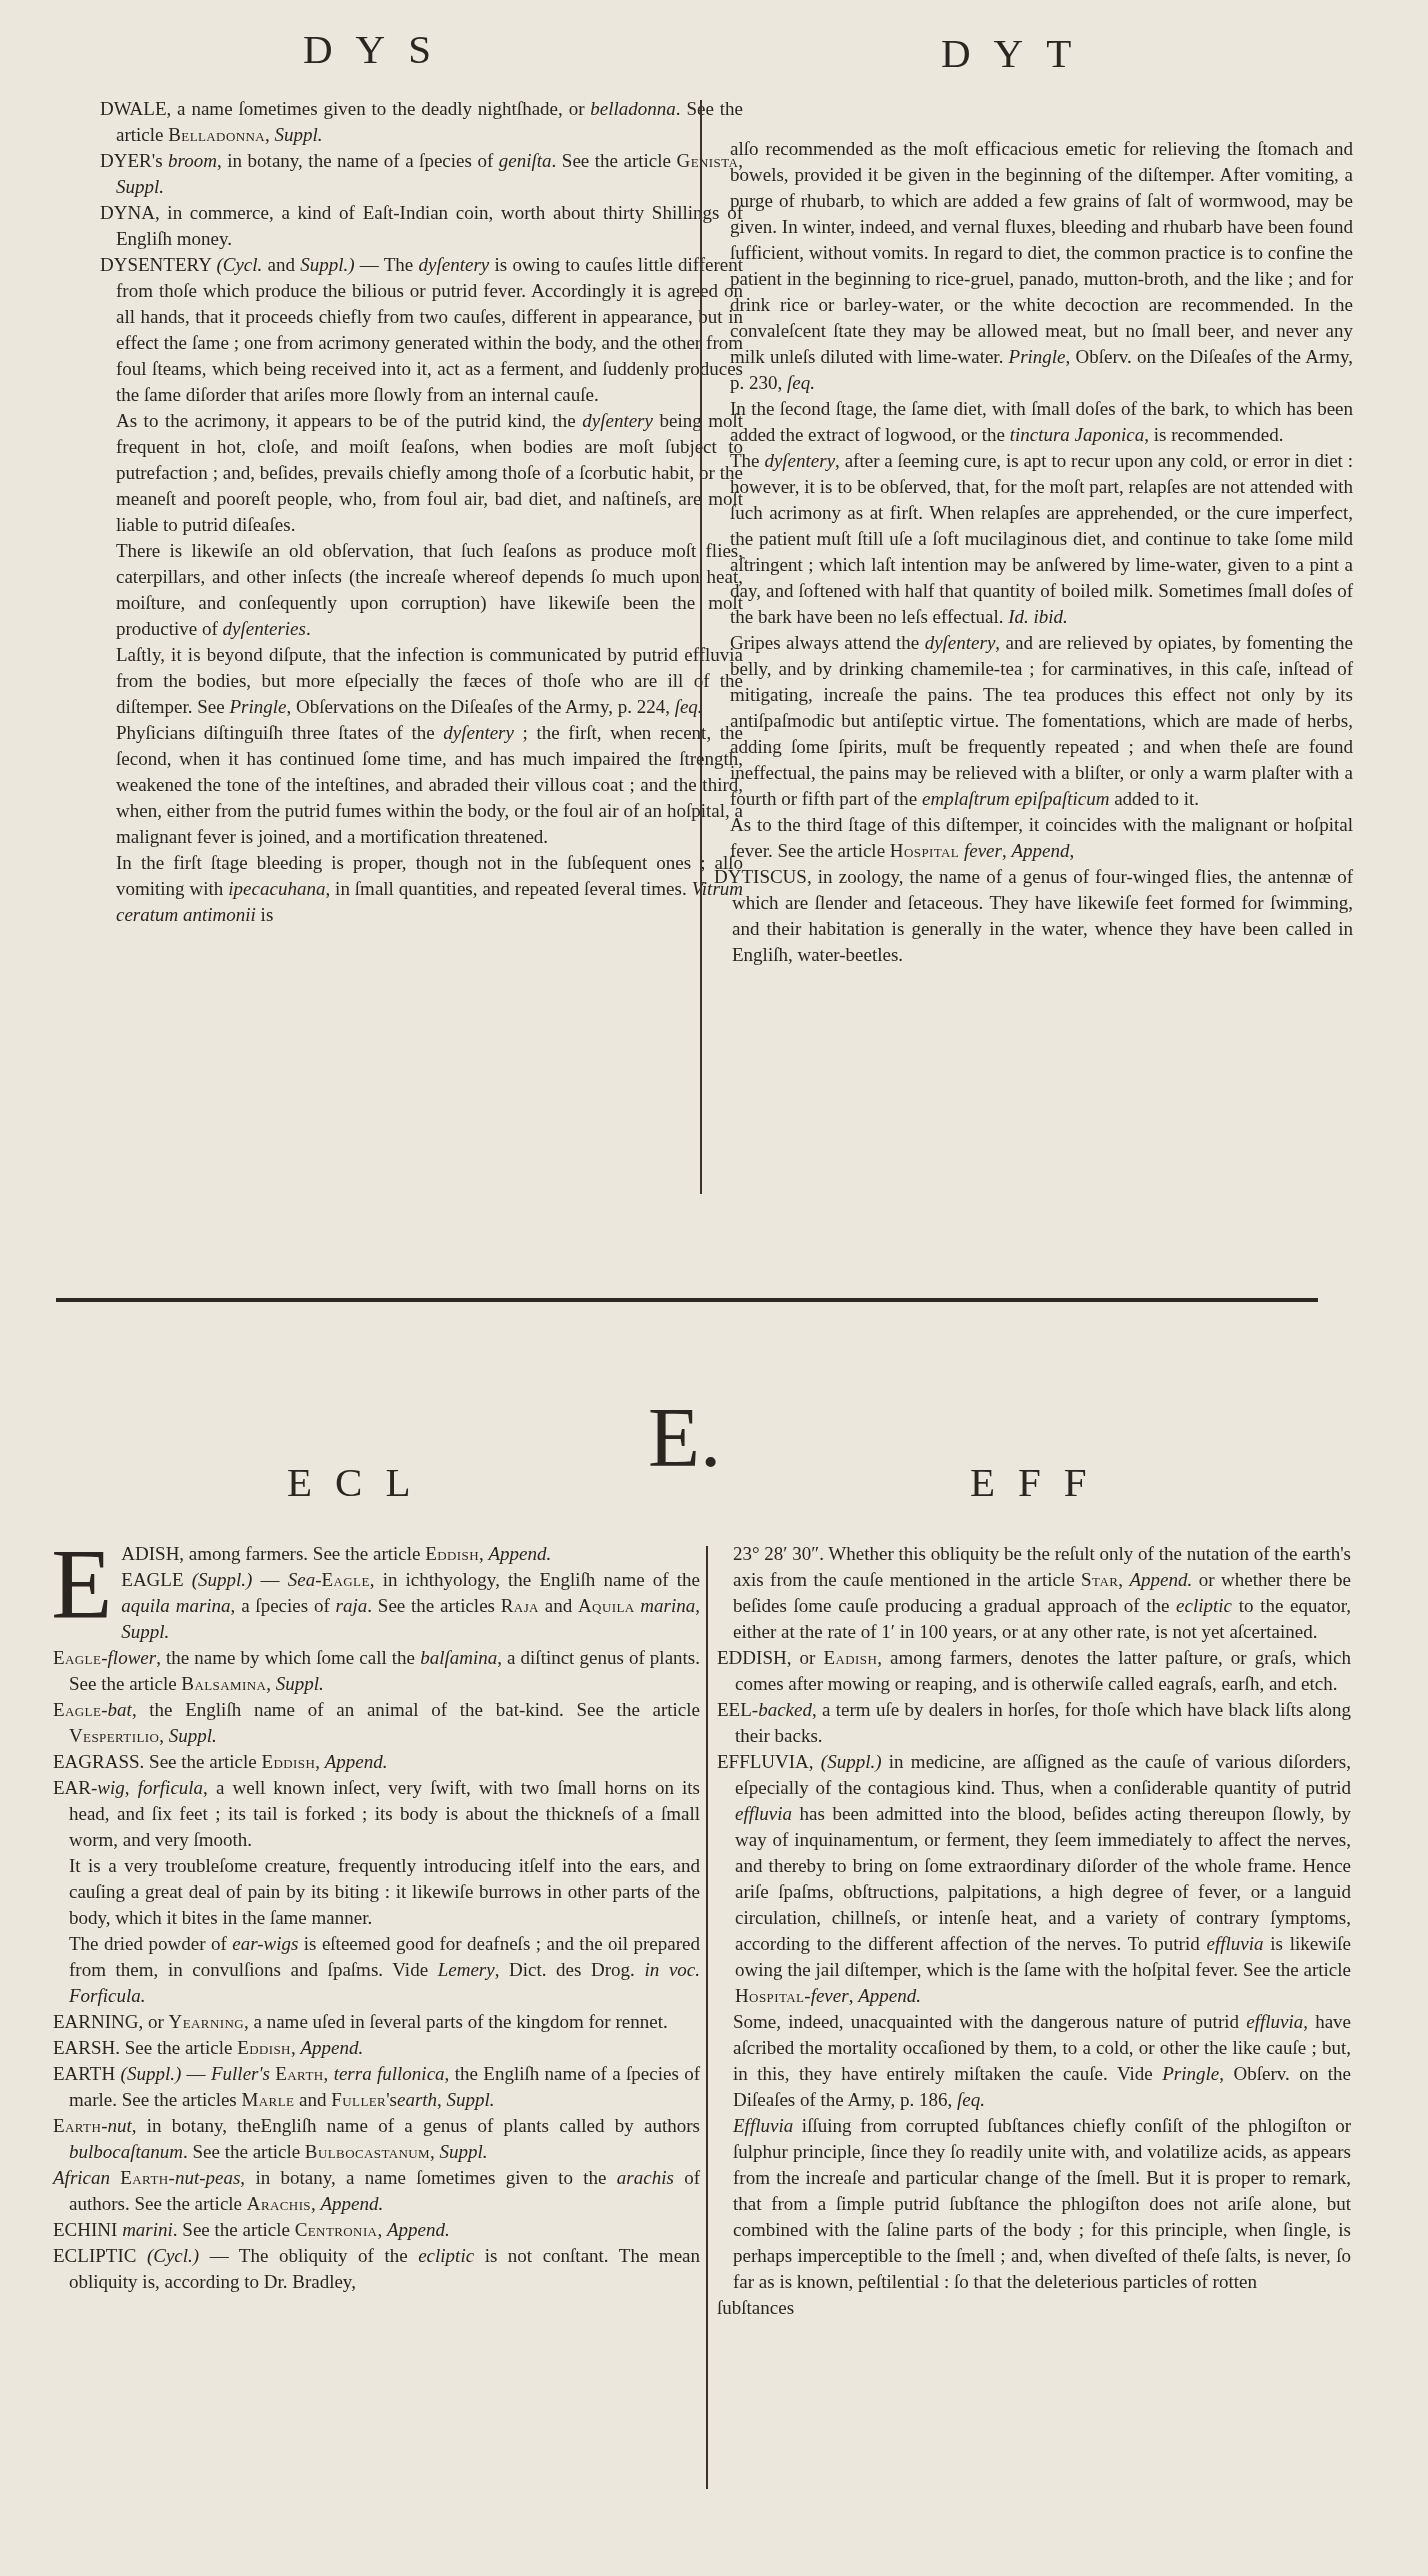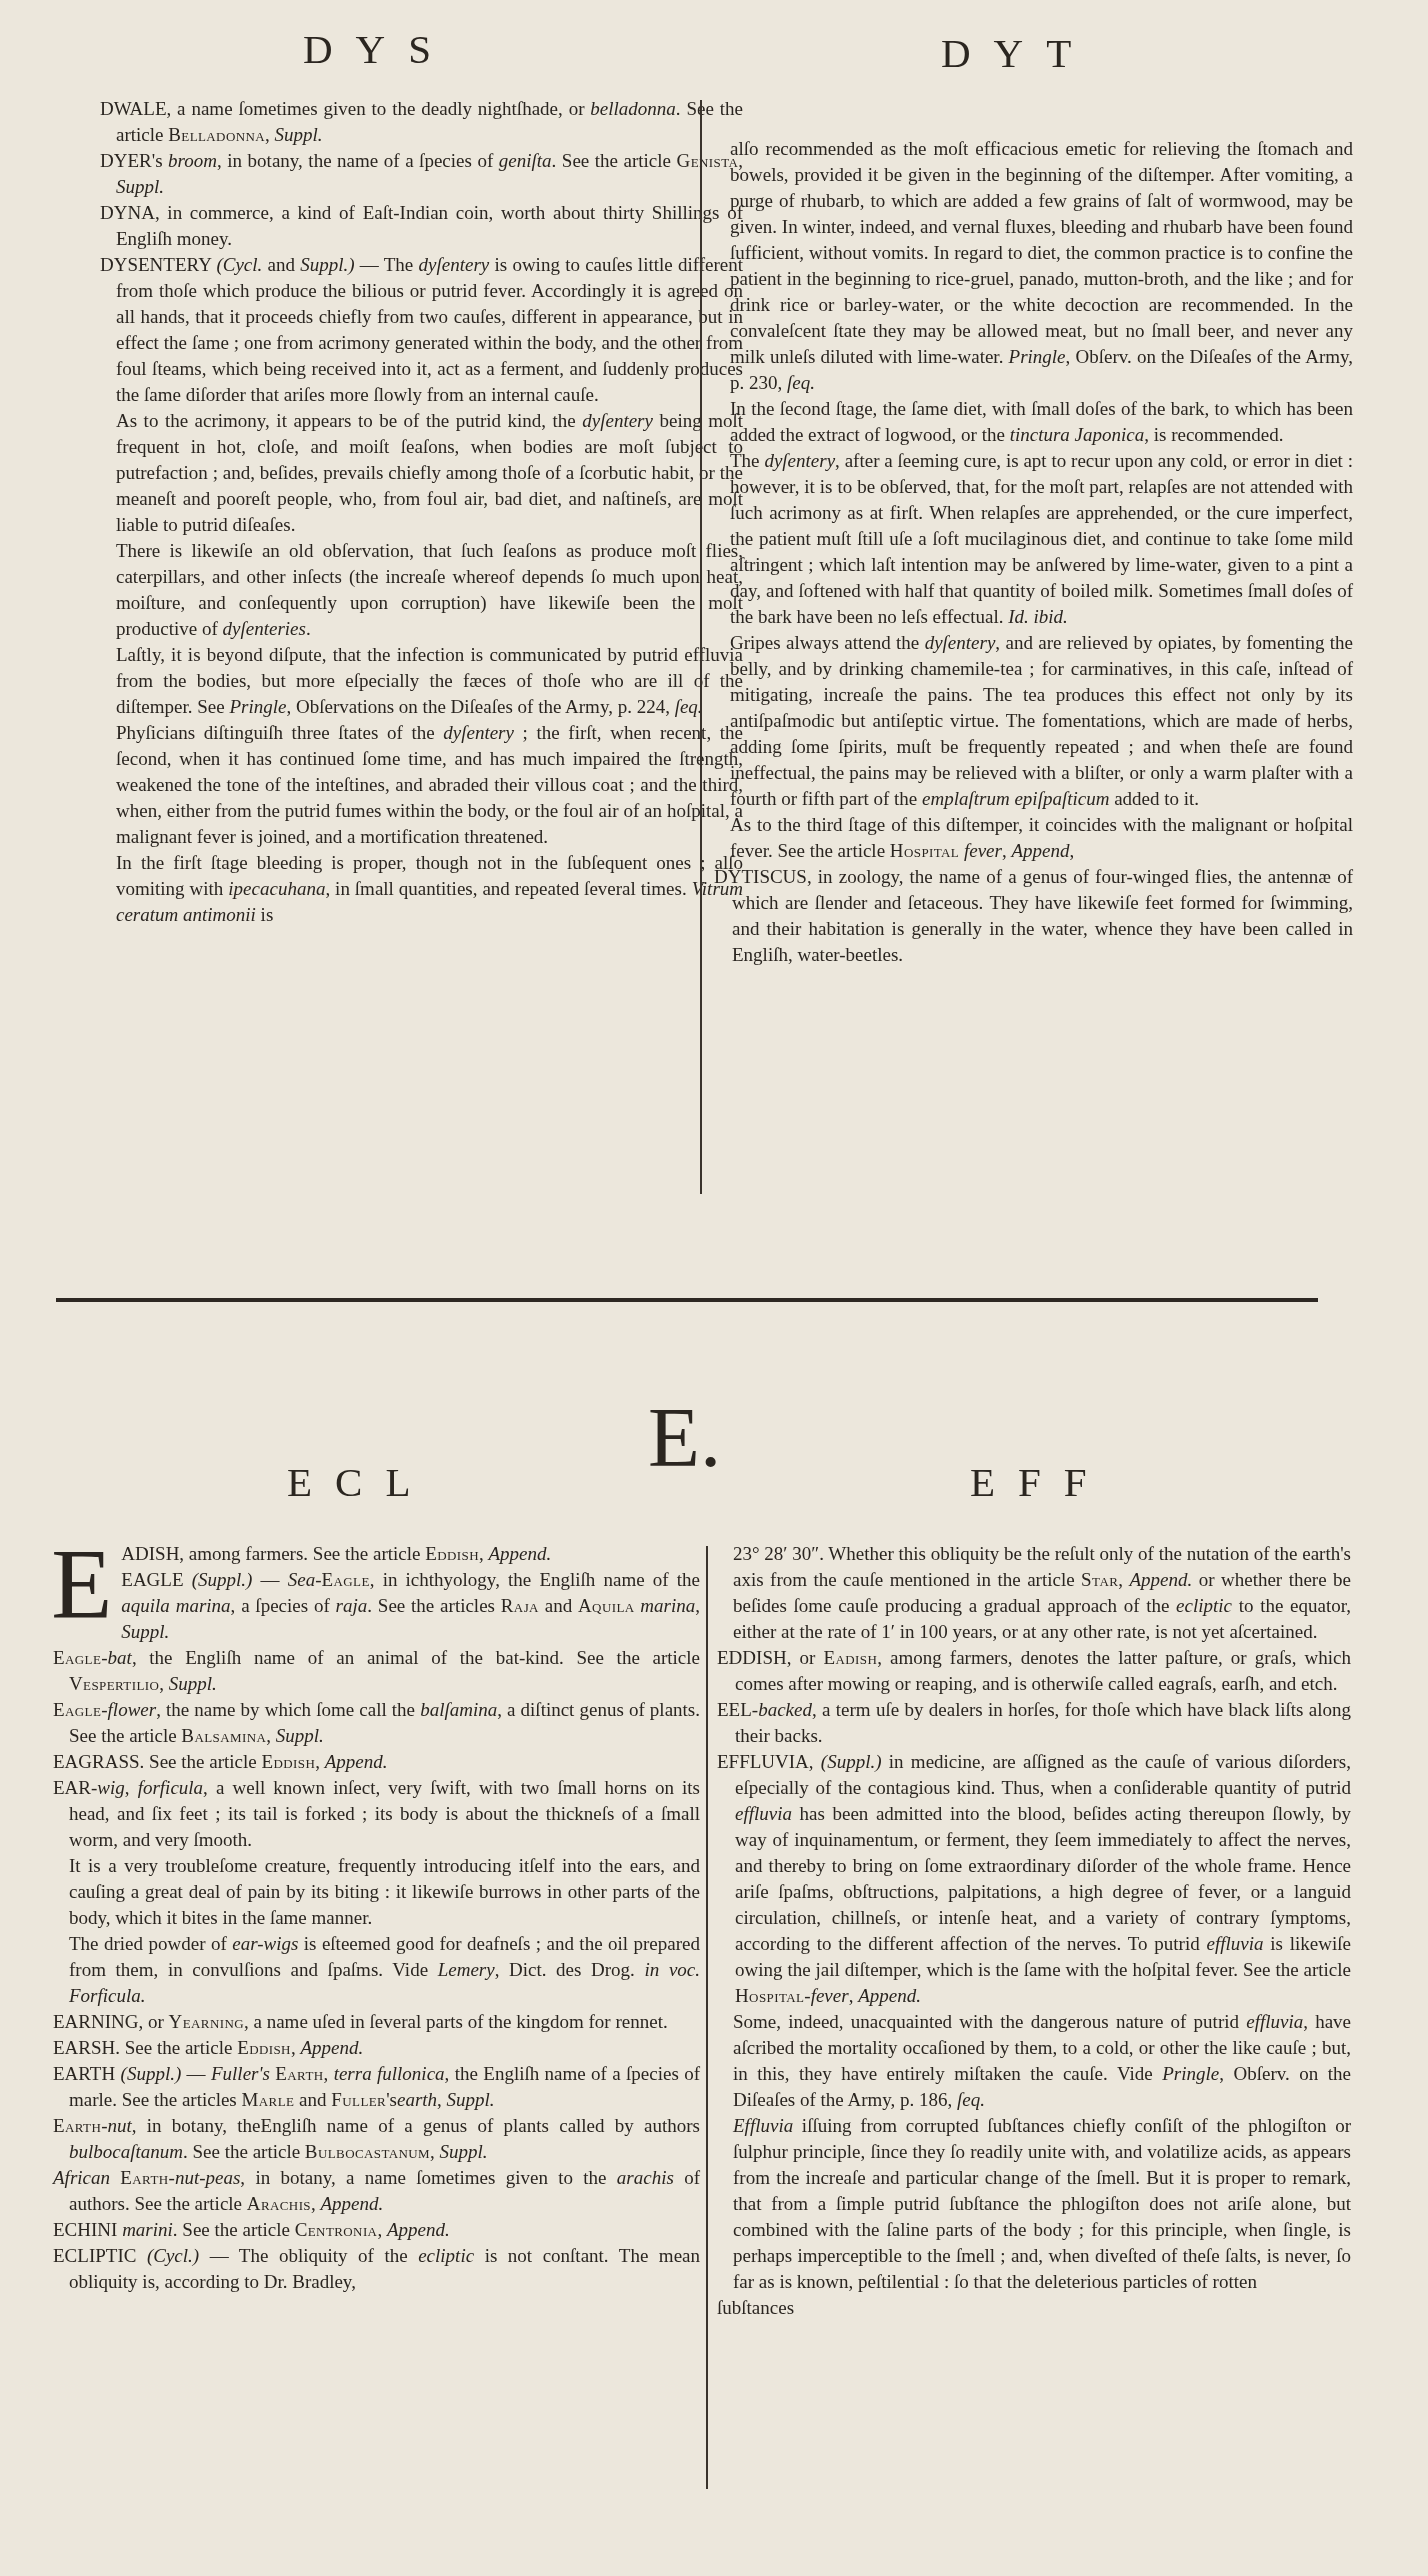--- a/index.html
+++ b/index.html
@@ -89,22 +89,22 @@
   <div class="running-head" style="left:287px; top:1458px;">ECL</div>
   <div class="running-head" style="left:970px; top:1458px;">EFF</div>
 
   <div class="col col-left" style="left:53px; top:1541px; width:647px;">
     <p class="para-cont" style="padding-left:0;">
       <span class="drop-cap">E</span>
       <span id="bl-first">ADISH, among farmers. See the article <span class="sc">Eddish</span>, <i>Append.</i></span><br>
       <span id="bl-second">EAGLE <i>(Suppl.)</i> — <i>Sea</i>-<span class="sc">Eagle</span>, in ichthyology, the Engliſh name of the <i>aquila marina</i>, a ſpecies of <i>raja</i>. See the articles <span class="sc">Raja</span> and <span class="sc">Aquila</span> <i>marina</i>, <i>Suppl.</i></span>
     </p>
     <div id="bl-entries" style="clear:both;">
+        <p class="entry"><span class="sc">Eagle</span>-<i>flower</i>, the name by which ſome call the <i>balſamina</i>, a diſtinct genus of plants. See the article <span class="sc">Balsamina</span>, <i>Suppl.</i></p>
         <p class="entry"><span class="sc">Eagle</span>-<i>bat</i>, the Engliſh name of an animal of the bat-kind. See the article <span class="sc">Vespertilio</span>, <i>Suppl.</i></p>
-        <p class="entry"><span class="sc">Eagle</span>-<i>flower</i>, the name by which ſome call the <i>balſamina</i>, a diſtinct genus of plants. See the article <span class="sc">Balsamina</span>, <i>Suppl.</i></p>
         <p class="entry">EAGRASS. See the article <span class="sc">Eddish</span>, <i>Append.</i></p>
         <p class="entry">EAR-<i>wig</i>, <i>forficula</i>, a well known inſect, very ſwift, with two ſmall horns on its head, and ſix feet ; its tail is forked ; its body is about the thickneſs of a ſmall worm, and very ſmooth.</p>
       </div>
     <div id="bl-earwig">
         <p class="para">It is a very troubleſome creature, frequently introducing itſelf into the ears, and cauſing a great deal of pain by its biting : it likewiſe burrows in other parts of the body, which it bites in the ſame manner.</p>
         <p class="para">The dried powder of <i>ear-wigs</i> is eſteemed good for deafneſs ; and the oil prepared from them, in convulſions and ſpaſms. Vide <i>Lemery</i>, Dict. des Drog. <i>in voc. Forficula.</i></p>
       </div>
     <div id="bl-entries2">
         <p class="entry">EARNING, or <span class="sc">Yearning</span>, a name uſed in ſeveral parts of the kingdom for rennet.</p>
         <p class="entry">EARSH. See the article <span class="sc">Eddish</span>, <i>Append.</i></p>

